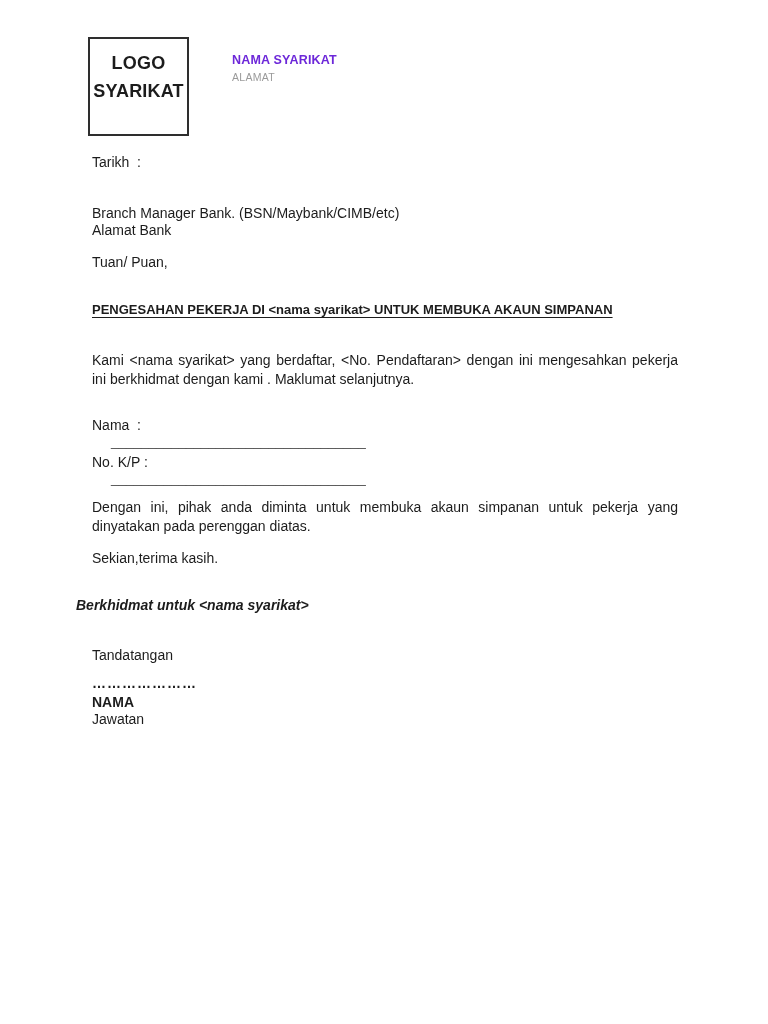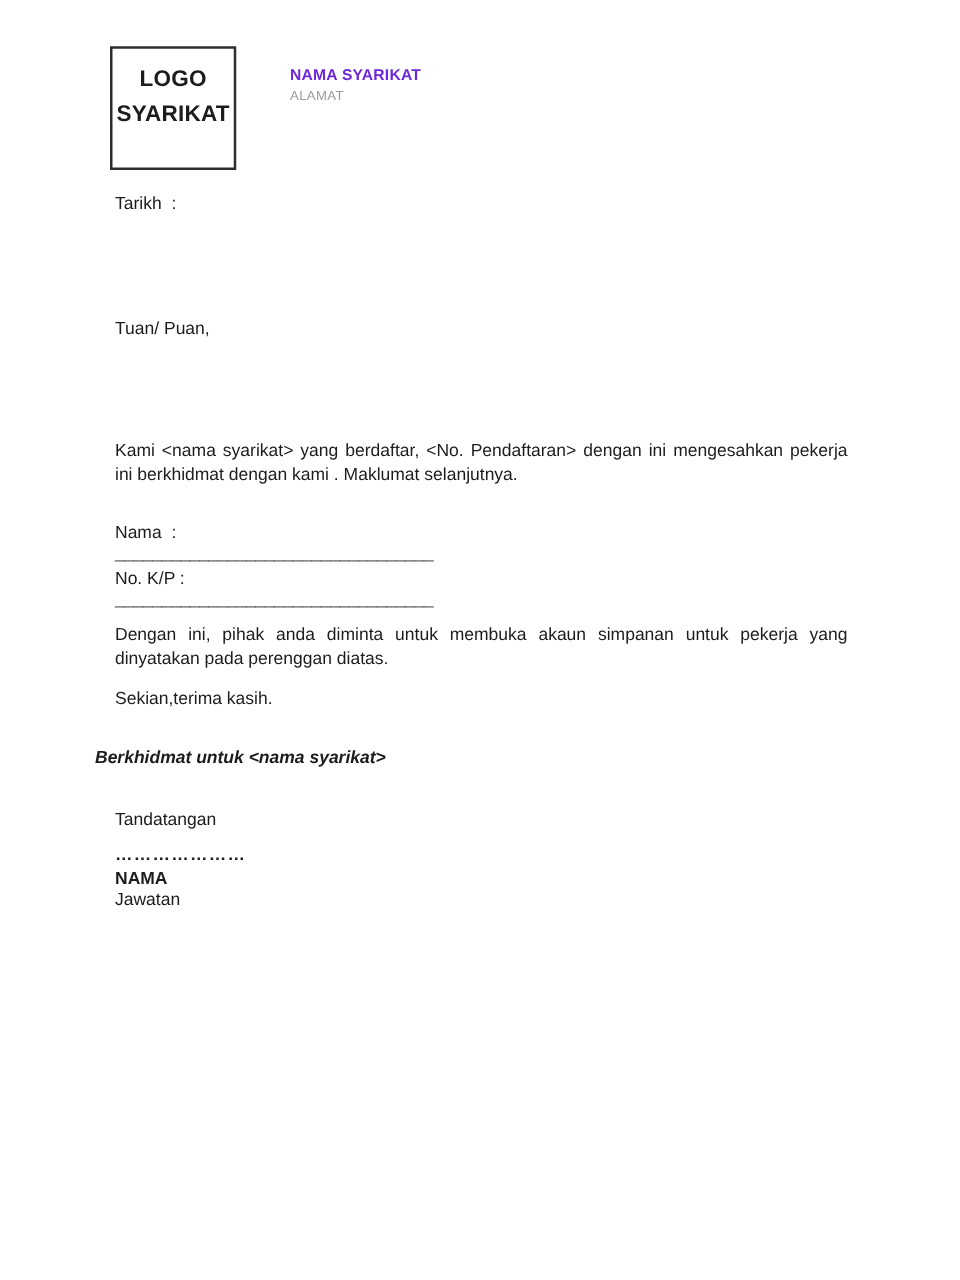--- a/index.html
+++ b/index.html
@@ -65,21 +65,21 @@
     white-space: nowrap;
   }
   .para1 {
     left: 92px; top: 351px;
     width: 586px;
     text-align: justify;
     line-height: 18.5px;
   }
   .field-row { left: 92px; display: flex; flex-direction: column; }
   .field-row .label { min-width: 88px; }
-  .field-row .blank-line { color: #555; letter-spacing: -0.3px; }
+  .field-row .blank-line { color: #555; letter-spacing: -0.3px; margin-left: 19px; }
   .field-nama { top: 417px; }
   .field-kp   { top: 454px; }
   .para2 {
     left: 92px; top: 498px;
     width: 586px;
     text-align: justify;
     line-height: 18.5px;
   }
   .closing { left: 92px; top: 550px; }
   .signoff {
@@ -104,23 +104,28 @@
     <span>SYARIKAT</span>
   </div>
 
   <div class="abs company-block">
     <div class="company-name">NAMA SYARIKAT</div>
     <div class="company-address">ALAMAT</div>
   </div>
 
   <div class="abs date-line pre">Tarikh  :</div>
 
+  <div class="abs recipient">
+    <div>Branch Manager Bank. (BSN/Maybank/CIMB/etc)</div>
+    <div>Alamat Bank</div>
+  </div>
 
   <div class="abs salutation">Tuan/ Puan,</div>
 
+  <div class="abs subject">PENGESAHAN PEKERJA DI &lt;nama syarikat&gt; UNTUK MEMBUKA AKAUN SIMPANAN</div>
 
   <div class="abs para1">Kami &lt;nama syarikat&gt; yang berdaftar, &lt;No. Pendaftaran&gt; dengan ini mengesahkan pekerja ini berkhidmat dengan kami . Maklumat selanjutnya.</div>
 
   <div class="abs field-row field-nama">
     <span class="label pre">Nama  :</span>
     <span class="blank-line">__________________________________</span>
   </div>
 
   <div class="abs field-row field-kp">
     <span class="label pre">No. K/P :</span>

